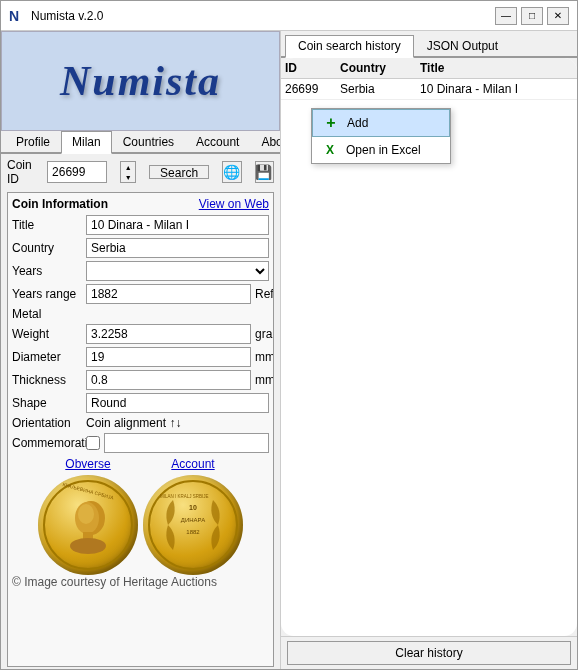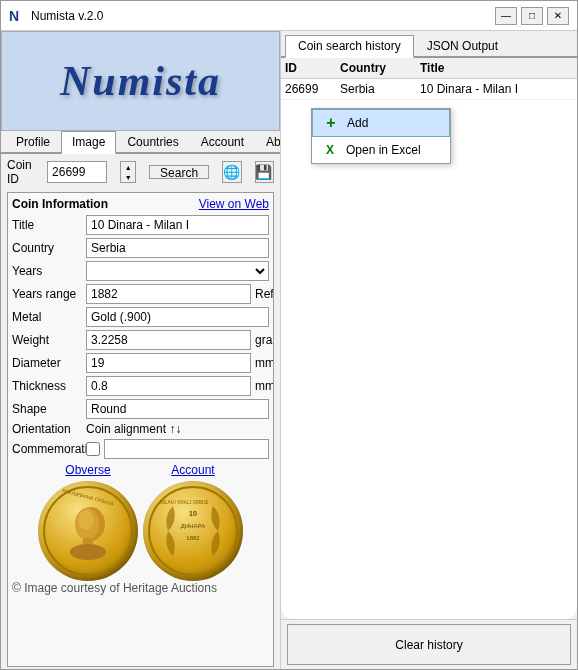--- a/index.html
+++ b/index.html
@@ -381,21 +381,21 @@
       justify-content: center;
       font-size: 14px;
     }
     .bottom-bar {
       padding: 4px 6px;
       border-top: 1px solid #ccc;
       background: #f0f0f0;
     }
     .clear-btn {
       width: 100%;
-      height: 41px;
+      height: 24px;
       background: #f0f0f0;
       border: 1px solid #999;
       cursor: pointer;
       font-size: 12px;
     }
     .obverse-coin {
       background: radial-gradient(circle at 40% 30%, #f8e080, #d4a010 55%, #9a7000 100%);
     }
     .reverse-coin {
       background: radial-gradient(circle at 40% 30%, #f8e080, #d4a010 55%, #9a7000 100%);
@@ -421,21 +421,21 @@
   <div class="main-content">
 
     <div class="left-panel">
 
       <div class="logo-area">
         <span class="logo-text">Numista</span>
       </div>
 
       <div class="nav-tabs">
         <div class="nav-tab">Profile</div>
-        <div class="nav-tab active">Image</div>
+        <div class="nav-tab active">Milan</div>
         <div class="nav-tab">Countries</div>
         <div class="nav-tab">Account</div>
         <div class="nav-tab">About</div>
       </div>
 
       <div class="coin-controls">
         <span class="coin-id-label">Coin ID</span>
         <input class="coin-id-input" type="text" value="26699" style="">
         <div class="spinner">
           <button class="spinner-btn">▲</button>
@@ -471,21 +471,20 @@
 
         <div class="field-row years-range-row">
           <span class="field-label">Years range</span>
           <input class="field-input" type="text" value="1882" style="flex: 0 0 60px;">
           <span class="field-label" style="width:30px;">Ref.</span>
 
         </div>
 
         <div class="field-row">
           <span class="field-label">Metal</span>
-          <input class="field-input" type="text" value="Gold (.900)" style="">
         </div>
 
         <div class="field-row">
           <span class="field-label">Weight</span>
           <input class="field-input" type="text" value="3.2258" style="">
           <span class="unit-label">grams</span>
         </div>
 
         <div class="field-row">
           <span class="field-label">Diameter</span>

